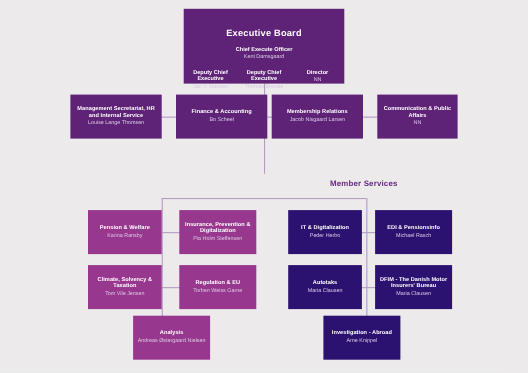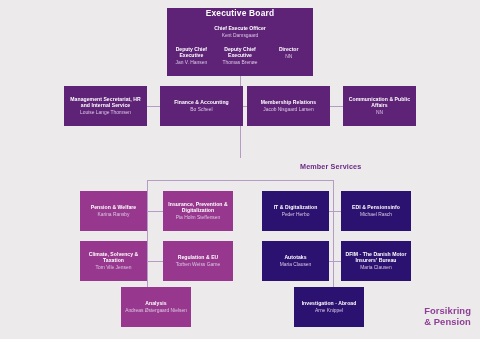--- a/index.html
+++ b/index.html
@@ -61,21 +61,21 @@
   
   #exec-board {
     position: absolute;
     left: 167px;
     top: 8px;
     width: 146px;
     height: 68px;
     background: #5e2277;
     color: #fff;
     box-sizing: border-box;
-    padding-top: 0;
+    padding-top: 17px;
   }
   #exec-board .board-title {
     text-align: center;
     font-size: 8.4px;
     font-weight: bold;
     letter-spacing: 0.2px;
   }
   #exec-board .ceo {
     text-align: center;
     margin-top: 7px;
@@ -244,18 +244,14 @@
   <div class="node c-navy" style="left:341px; top:241px; width:70px; height:40px;">
     <div class="title">DFIM - The Danish Motor Insurers' Bureau</div>
     <div class="person">Maria Clausen</div>
   </div>
 
   <div class="node c-navy" style="left:294px; top:287px; width:70px; height:40px;">
     <div class="title">Investigation - Abroad</div>
     <div class="person">Arne Knippel</div>
   </div>
 
-  <div id="logo">
-    <div>Forsikring</div>
-    <div>&amp; Pension</div>
-  </div>
 
 </div>
 
 </body></html>

